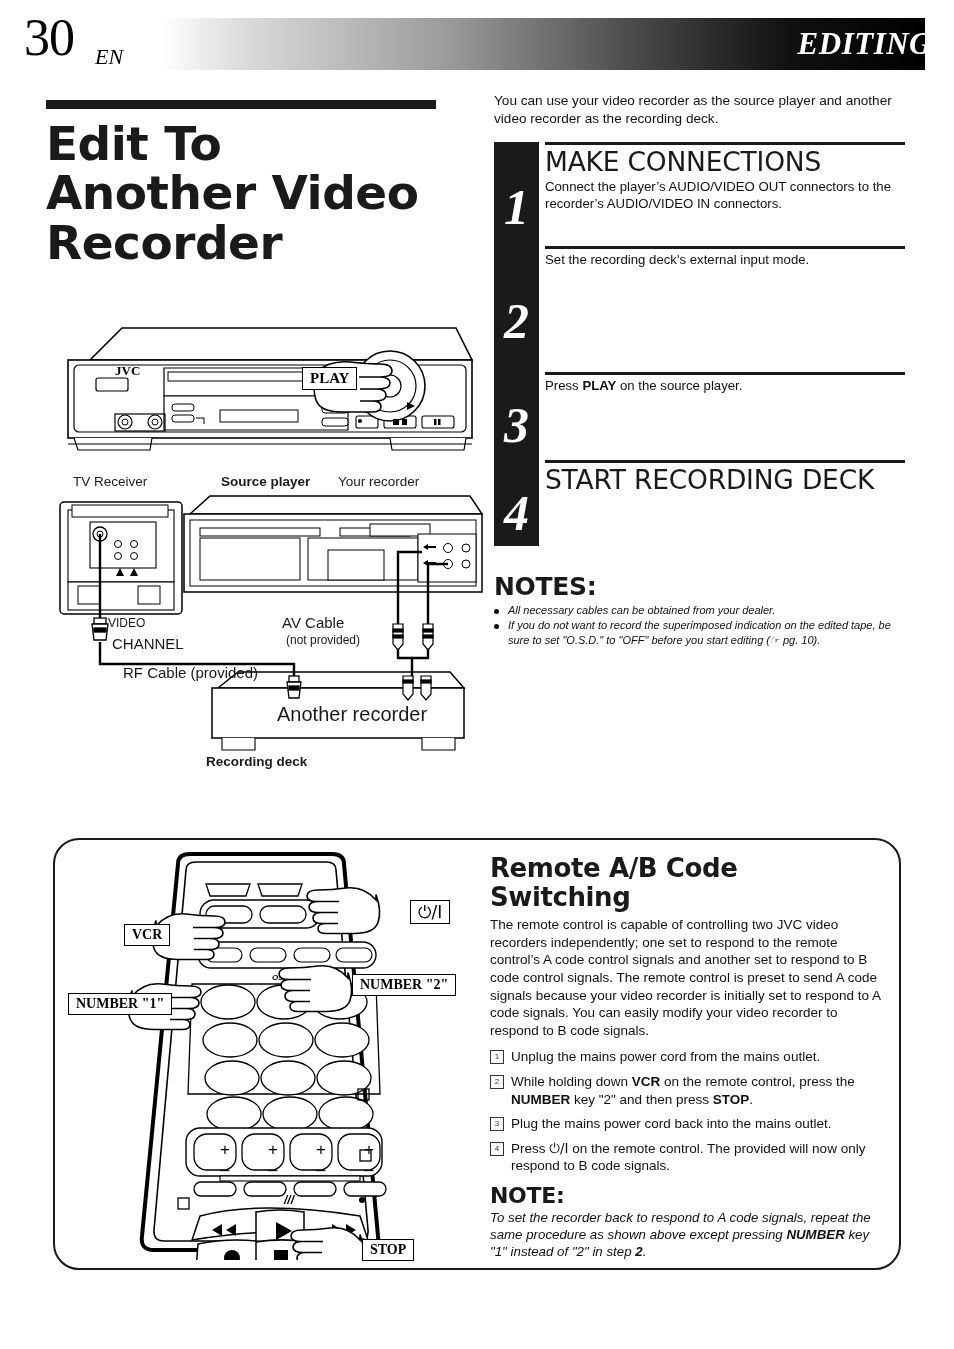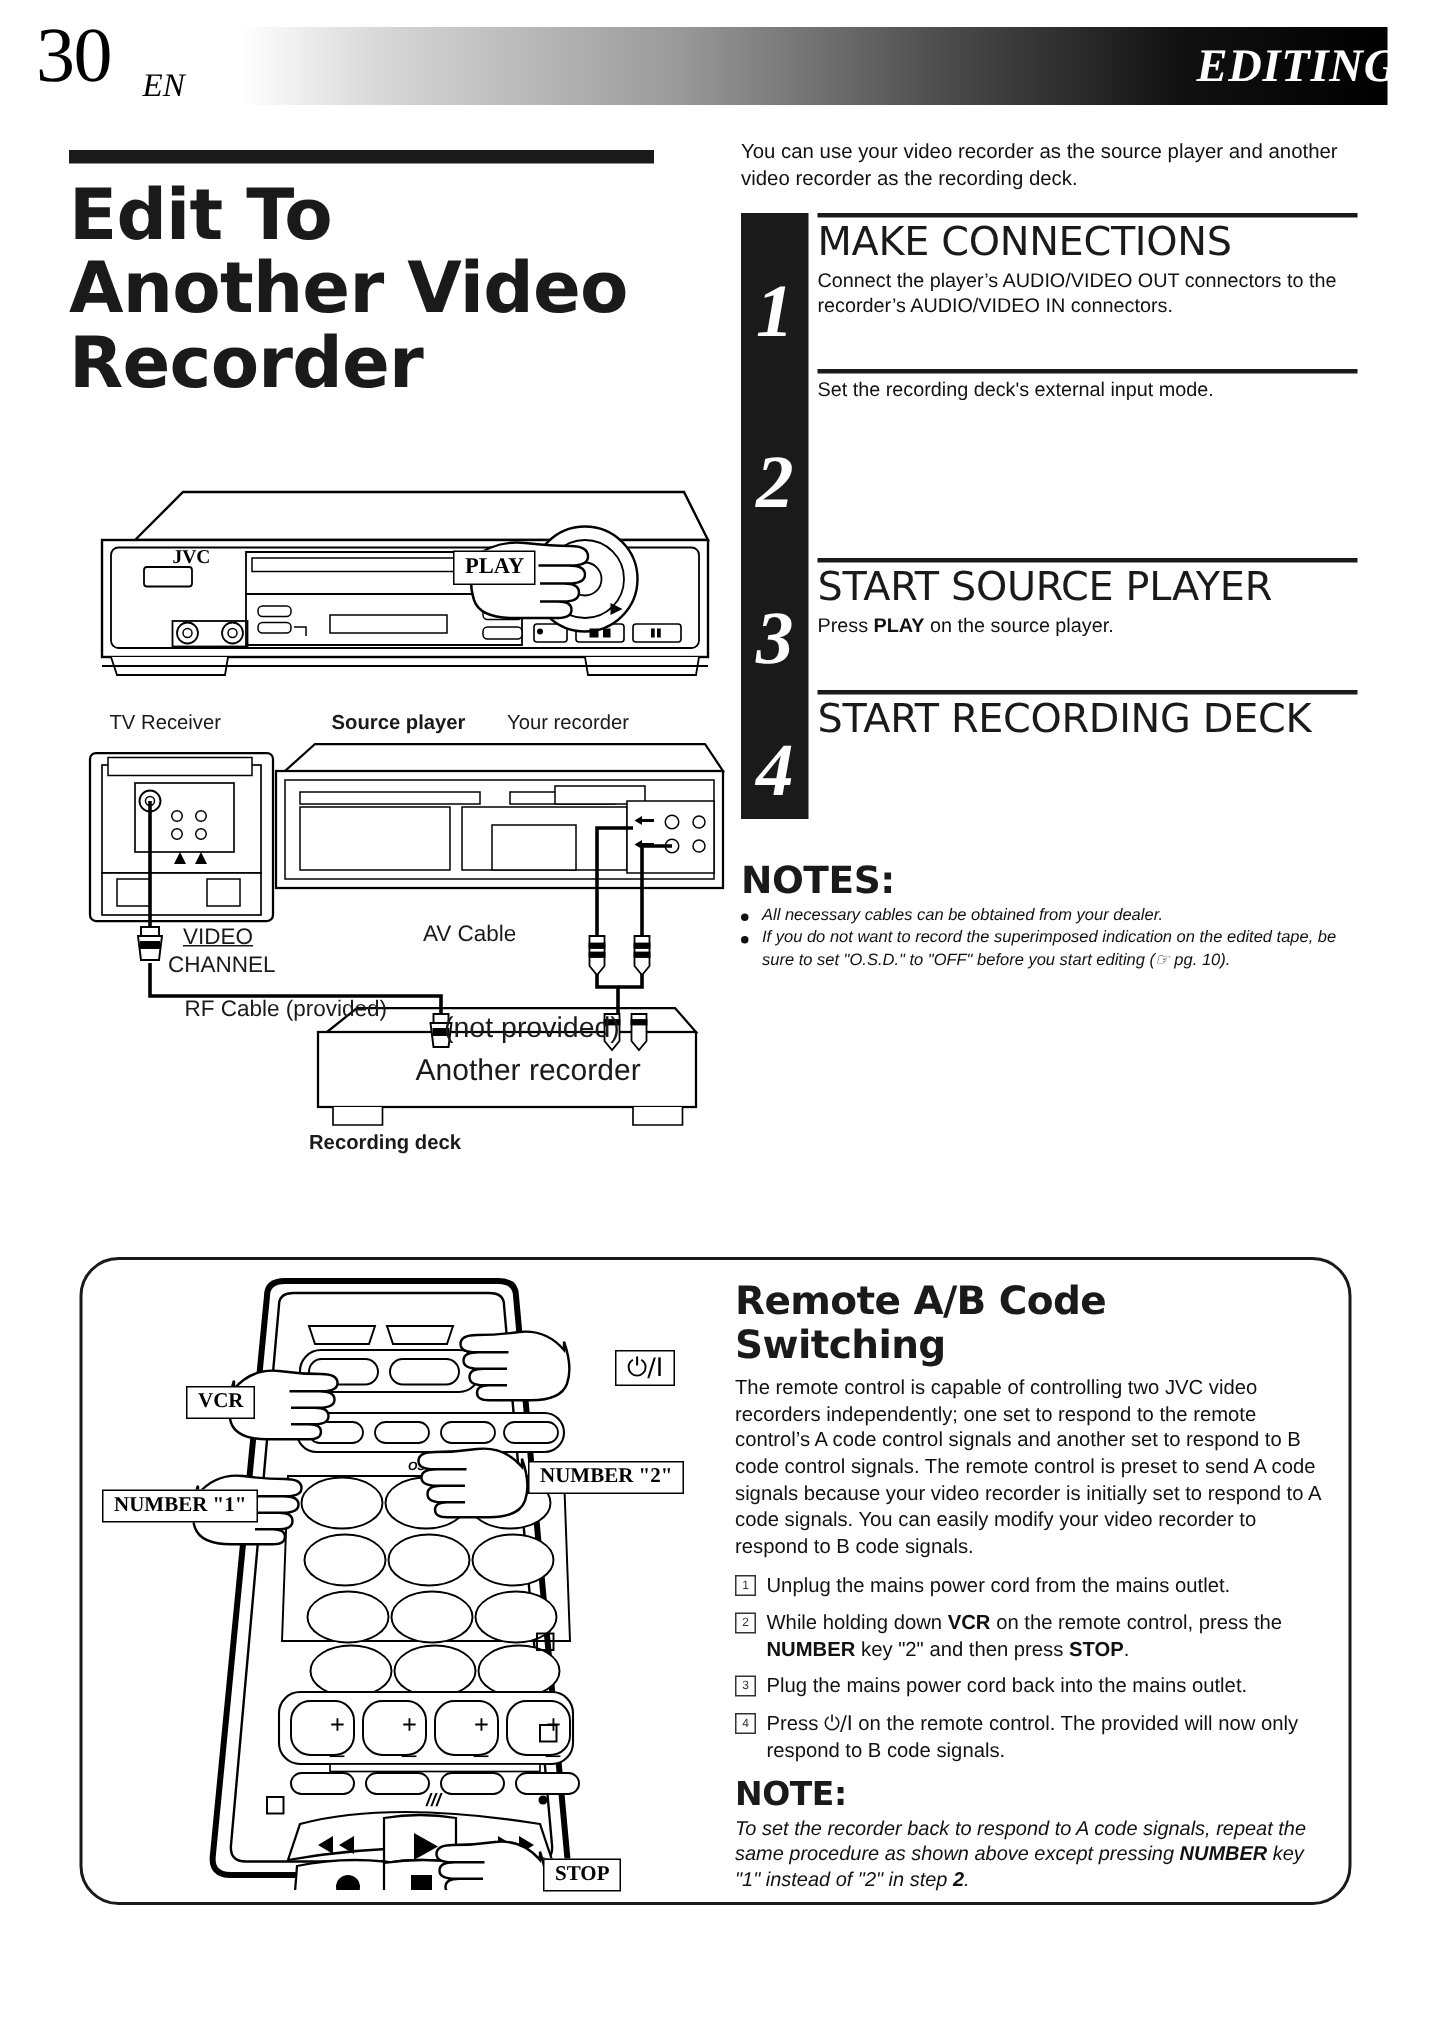--- a/index.html
+++ b/index.html
@@ -304,24 +304,24 @@
         <path d="M386 74 l-8 0 0 -2 -5 3 5 3 0 -2 8 0 z"></path>
         <path d="M386 90 l-8 0 0 -2 -5 3 5 3 0 -2 8 0 z"></path>
         <path d="M66 104 l4 -8 4 8 z"></path>
         <path d="M80 104 l4 -8 4 8 z"></path>
       </g>
     </svg>
 
     <div class="lbl" style="left:23px;top:2px;">TV Receiver</div>
     <div class="lbl b" style="left:171px;top:2px;">Source player</div>
     <div class="lbl" style="left:288px;top:2px;">Your recorder</div>
-    <div class="lbl" style="left:72px;top:144px;font-size:15px;text-decoration:underline;">VIDEO</div>
+    <div class="lbl" style="left:58px;top:144px;font-size:12px;">VIDEO</div>
     <div class="lbl" style="left:62px;top:163px;font-size:15px;">CHANNEL</div>
     <div class="lbl" style="left:232px;top:142px;font-size:15px;">AV Cable</div>
-    <div class="lbl" style="left:246px;top:161px;font-size:19px;margin-top:42px;">(not provided)</div>
+    <div class="lbl" style="left:236px;top:161px;font-size:12px;">(not provided)</div>
     <div class="lbl" style="left:73px;top:192px;font-size:15px;">RF Cable (provided)</div>
     <div class="lbl" style="left:227px;top:231px;font-size:20px;">Another recorder</div>
     <div class="lbl b" style="left:156px;top:282px;">Recording deck</div>
   </div>
 
   <div class="right-col">
     <p class="intro">You can use your video recorder as the source player and another video recorder as the recording deck.</p>
 
     <div class="steps">
       <div class="step-bar" style="height:404px;"></div>
@@ -335,21 +335,20 @@
 
       <div class="step" style="min-height:126px;">
         <div class="step-num" style="top:50px;">2</div>
         <div class="rule"></div>
         <p>Set the recording deck's external input mode.</p>
       </div>
 
       <div class="step" style="min-height:88px;">
         <div class="step-num" style="top:28px;">3</div>
         <div class="rule"></div>
-        <h2>START SOURCE PLAYER</h2>
         <p><span>Press </span><b>PLAY</b><span> on the source player.</span></p>
       </div>
 
       <div class="step" style="min-height:86px;">
         <div class="step-num" style="top:28px;">4</div>
         <div class="rule"></div>
         <h2>START RECORDING DECK</h2>
       </div>
     </div>
 

